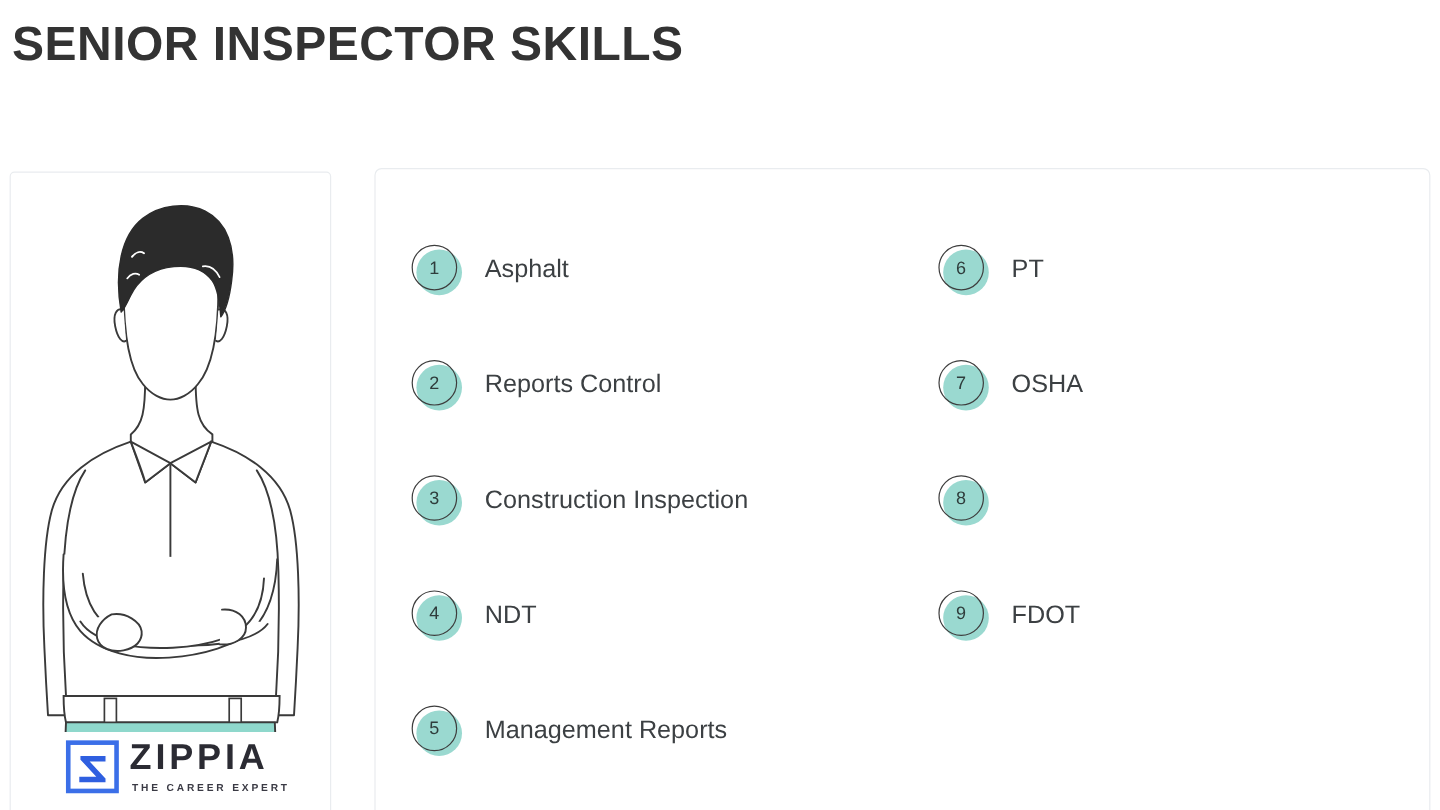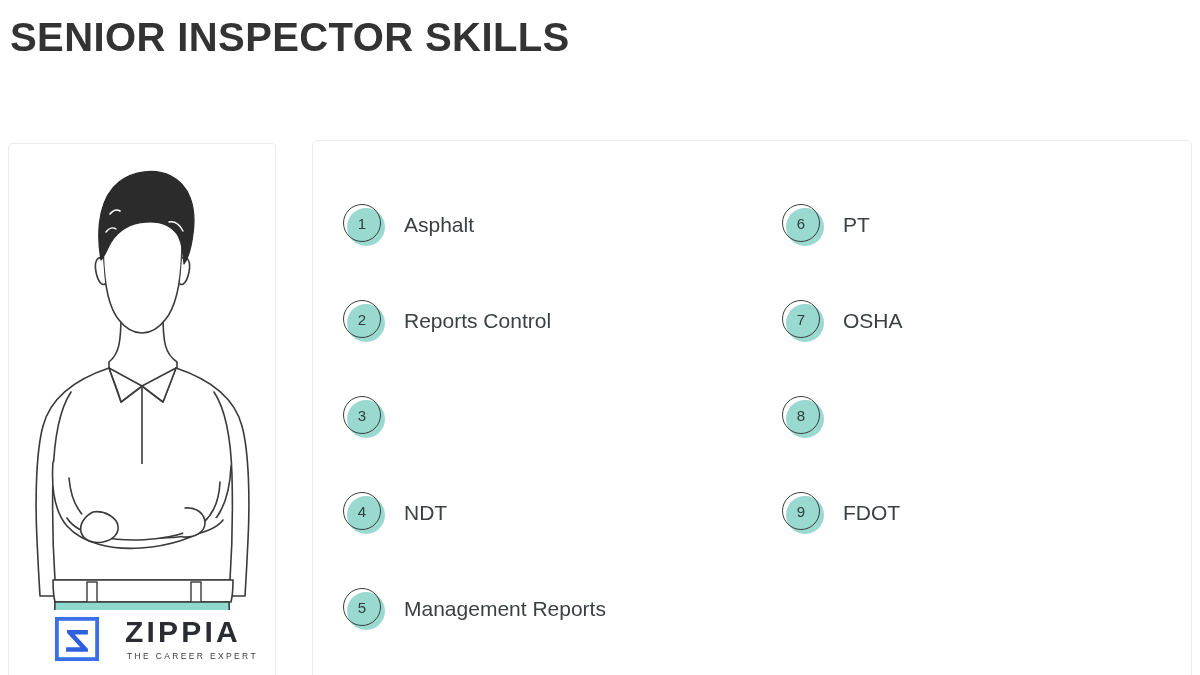--- a/index.html
+++ b/index.html
@@ -50,34 +50,34 @@
     display: block;
   }
 
   
   .logo-wrap {
     position: absolute;
     left: 45px;
     bottom: 18px;
     display: flex;
     align-items: center;
-    gap: 25px;
+    gap: 8px;
   }
   .logo-mark { width: 46px; height: 46px; display:block; flex: 0 0 auto; }
   .logo-text-block { display: flex; flex-direction: column; }
   .logo-word {
     font-size: 30px;
     font-weight: 700;
     letter-spacing: 3.2px;
     color: #2b2b33;
     line-height: 1;
   }
   .logo-tag {
     font-size: 8.5px;
-    font-weight: 400;
+    font-weight: 700;
     letter-spacing: 2.35px;
     color: #3a3a44;
     line-height: 1;
     margin-top: 5px;
     margin-left: 2px;
     text-align: center;
   }
 
   
   .skills-panel {
@@ -261,20 +261,21 @@
             <div class="badge-num">2</div>
           </div>
           <div class="skill-label">Reports Control</div>
         </div>
         <div class="skill-row">
           <div class="badge">
             <div class="badge-fill"></div>
             <div class="badge-ring"></div>
             <div class="badge-num">3</div>
           </div>
+          <div class="skill-label">Construction Inspection</div>
         </div>
         <div class="skill-row">
           <div class="badge">
             <div class="badge-fill"></div>
             <div class="badge-ring"></div>
             <div class="badge-num">4</div>
           </div>
           <div class="skill-label">NDT</div>
         </div>
         <div class="skill-row">

